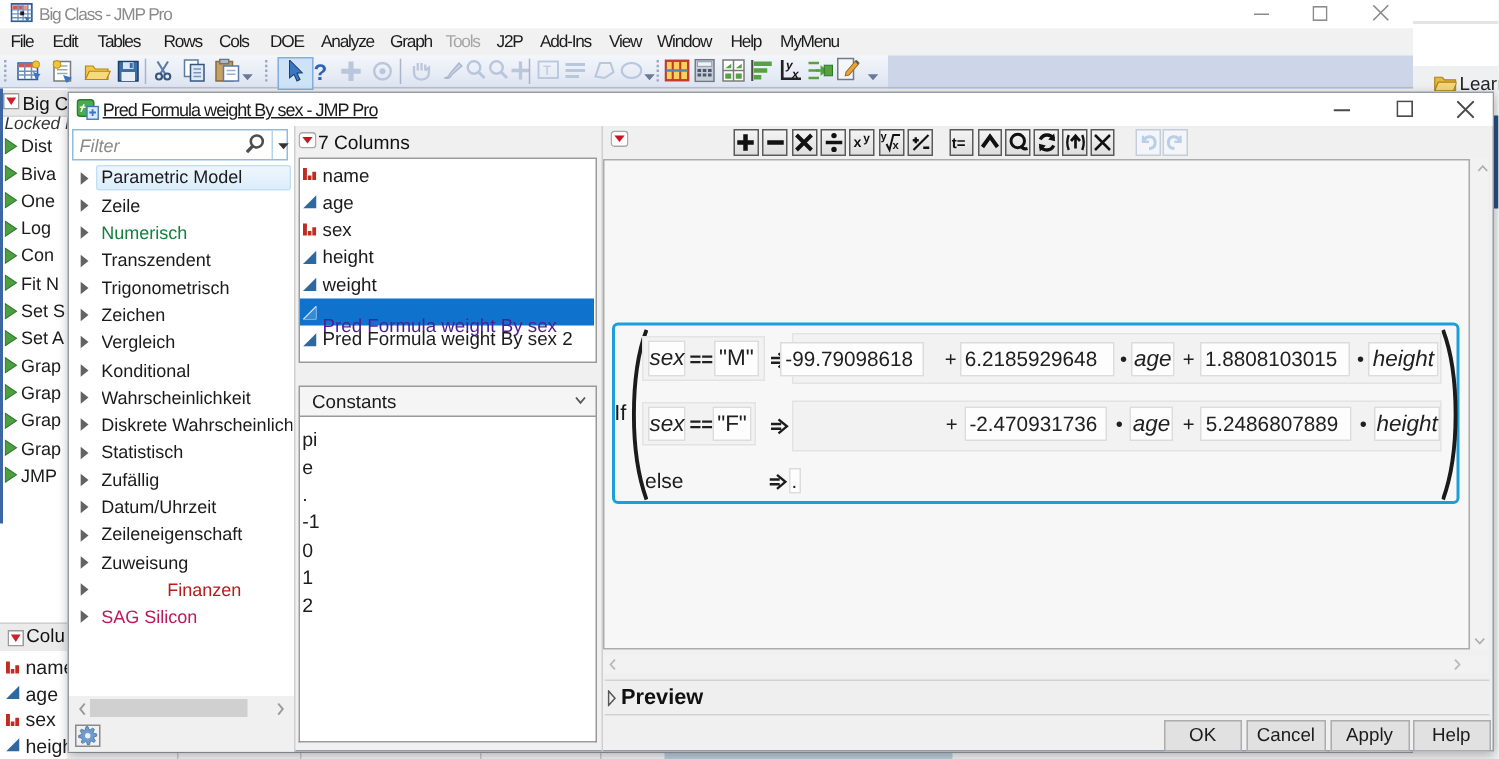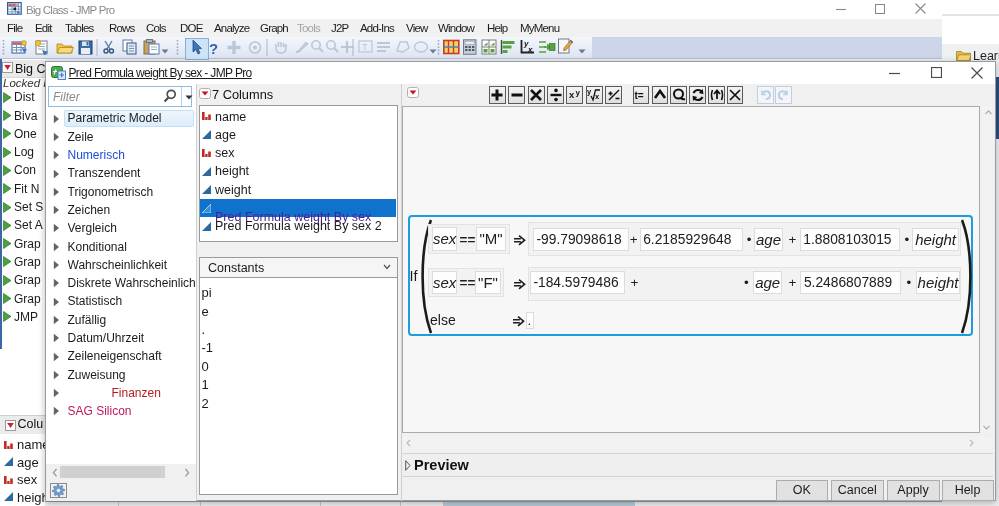--- a/index.html
+++ b/index.html
@@ -357,21 +357,21 @@
       <polygon points="0.8,0.8 6,5 0.8,9.2" fill="#636363"></polygon>
     </svg>
 <div class="a lft" style="position:absolute;left:67.5px;top:109.4px;width:127px;height:18px;font-size:12px;color:#1b1b1b;overflow:hidden;">Parametric Model</div>
 <svg style="position:absolute;left:53px;top:131.9px;" width="7" height="10" viewBox="0 0 7 10">
       <polygon points="0.8,0.8 6,5 0.8,9.2" fill="#636363"></polygon>
     </svg>
 <div class="a lft" style="position:absolute;left:67.5px;top:127.70000000000002px;width:127px;height:18px;font-size:12px;color:#1b1b1b;overflow:hidden;">Zeile</div>
 <svg style="position:absolute;left:53px;top:150.2px;" width="7" height="10" viewBox="0 0 7 10">
       <polygon points="0.8,0.8 6,5 0.8,9.2" fill="#636363"></polygon>
     </svg>
-<div class="a lft" style="position:absolute;left:67.5px;top:146.0px;width:127px;height:18px;font-size:12px;color:#1d4ed8;overflow:hidden;">Numerisch</div>
+<div class="a lft" style="position:absolute;left:67.5px;top:146.0px;width:127px;height:18px;font-size:12px;color:#15803d;overflow:hidden;">Numerisch</div>
 <svg style="position:absolute;left:53px;top:168.5px;" width="7" height="10" viewBox="0 0 7 10">
       <polygon points="0.8,0.8 6,5 0.8,9.2" fill="#636363"></polygon>
     </svg>
 <div class="a lft" style="position:absolute;left:67.5px;top:164.3px;width:127px;height:18px;font-size:12px;color:#1b1b1b;overflow:hidden;">Transzendent</div>
 <svg style="position:absolute;left:53px;top:186.8px;" width="7" height="10" viewBox="0 0 7 10">
       <polygon points="0.8,0.8 6,5 0.8,9.2" fill="#636363"></polygon>
     </svg>
 <div class="a lft" style="position:absolute;left:67.5px;top:182.60000000000002px;width:127px;height:18px;font-size:12px;color:#1b1b1b;overflow:hidden;">Trigonometrisch</div>
 <svg style="position:absolute;left:53px;top:205.1px;" width="7" height="10" viewBox="0 0 7 10">
       <polygon points="0.8,0.8 6,5 0.8,9.2" fill="#636363"></polygon>
@@ -590,39 +590,39 @@
       <path d="M1,1 C7.5,18 9.4,38 9.4,57.5 C9.4,77 7.5,96 1,114" stroke="#1b1b1b" stroke-width="2.6" fill="none"></path>
     </svg>
 <div class="obox" style="left:428.3px;top:223.8px;width:82px;height:30px;box-sizing:border-box;"></div>
 <div class="fbox" style="left:431.9px;top:226.9px;width:25.5px;height:24px;box-sizing:border-box;font-size:13.5px;color:#202020;font-style:italic;font-size:15px;">sex</div>
 <div class="tx" style="position:absolute;left:459.6px;top:231.5px;font-size:13.5px;color:#202020;font-weight:bold;">==</div>
 <div class="fbox" style="left:475.6px;top:226.9px;width:30.8px;height:24px;box-sizing:border-box;font-size:13.5px;color:#202020;font-size:15px;">"M"</div>
 <svg style="position:absolute;left:513.5px;top:233.5px;" width="12" height="13" viewBox="0 0 12 13">
       <path d="M0,4.7 H6.8 M0,7.8 H6.8 M5,1.6 L10.6,6.2 L5,10.9" stroke="#1d1d1d" stroke-width="1.6" fill="none"></path>
     </svg>
 <div class="obox" style="left:527.6px;top:222px;width:433.2px;height:34px;box-sizing:border-box;"></div>
-<div class="fbox" style="left:533px;top:227.6px;width:96.3px;height:23px;box-sizing:border-box;justify-content:flex-start;padding-left:2.5px;font-size:13.5px;color:#202020;font-size:13.8px;">-99.79098618</div>
+<div class="fbox" style="left:520px;top:227.6px;width:96.3px;height:23px;box-sizing:border-box;justify-content:flex-start;padding-left:2.5px;font-size:13.5px;color:#202020;font-size:13.8px;">-99.79098618</div>
 <div class="tx" style="position:absolute;left:629.8px;top:231.5px;font-size:13.5px;color:#202020;">+</div>
 <div class="fbox" style="left:639.7px;top:227.6px;width:102.9px;height:23px;box-sizing:border-box;justify-content:flex-start;padding-left:2.5px;font-size:13.5px;color:#202020;font-size:13.8px;">6.2185929648</div>
 <div class="tx" style="position:absolute;left:746.7px;top:231.5px;font-size:13.5px;color:#202020;">•</div>
 <div class="fbox" style="left:754.3px;top:227.6px;width:28.5px;height:23px;box-sizing:border-box;font-size:13.5px;color:#202020;font-style:italic;font-size:15px;">age</div>
 <div class="tx" style="position:absolute;left:788.5px;top:231.5px;font-size:13.5px;color:#202020;">+</div>
 <div class="fbox" style="left:799.8px;top:227.6px;width:100.5px;height:23px;box-sizing:border-box;justify-content:flex-start;padding-left:2.5px;font-size:13.5px;color:#202020;font-size:13.8px;">1.8808103015</div>
 <div class="tx" style="position:absolute;left:904.6px;top:231.5px;font-size:13.5px;color:#202020;">•</div>
 <div class="fbox" style="left:912.1px;top:227.6px;width:47px;height:23px;box-sizing:border-box;font-size:13.5px;color:#202020;font-style:italic;font-size:15px;">height</div>
 <div class="obox" style="left:428.3px;top:268.1px;width:75.4px;height:29.1px;box-sizing:border-box;"></div>
 <div class="fbox" style="left:431.9px;top:271.4px;width:25.5px;height:22.6px;box-sizing:border-box;font-size:13.5px;color:#202020;font-style:italic;font-size:15px;">sex</div>
 <div class="tx" style="position:absolute;left:459.6px;top:275.4px;font-size:13.5px;color:#202020;font-weight:bold;">==</div>
 <div class="fbox" style="left:475px;top:271.4px;width:26px;height:22.6px;box-sizing:border-box;font-size:13.5px;color:#202020;font-size:15px;">"F"</div>
 <svg style="position:absolute;left:513.5px;top:277.5px;" width="12" height="13" viewBox="0 0 12 13">
       <path d="M0,4.7 H6.8 M0,7.8 H6.8 M5,1.6 L10.6,6.2 L5,10.9" stroke="#1d1d1d" stroke-width="1.6" fill="none"></path>
     </svg>
 <div class="obox" style="left:527.6px;top:267px;width:433.2px;height:34px;box-sizing:border-box;"></div>
-<div class="fbox" style="left:529.9px;top:271.4px;width:95.1px;height:23px;box-sizing:border-box;justify-content:flex-start;padding-left:2.5px;font-size:13.5px;color:#202020;font-size:13.8px;">-184.5979486</div>
 <div class="tx" style="position:absolute;left:630.5px;top:275.4px;font-size:13.5px;color:#202020;">+</div>
+<div class="fbox" style="left:642.8px;top:271.4px;width:95.1px;height:23px;box-sizing:border-box;justify-content:flex-start;padding-left:2.5px;font-size:13.5px;color:#202020;font-size:13.8px;">-2.470931736</div>
 <div class="tx" style="position:absolute;left:743.9px;top:275.4px;font-size:13.5px;color:#202020;">•</div>
 <div class="fbox" style="left:752.8px;top:271.4px;width:29.7px;height:23px;box-sizing:border-box;font-size:13.5px;color:#202020;font-style:italic;font-size:15px;">age</div>
 <div class="tx" style="position:absolute;left:788.5px;top:275.4px;font-size:13.5px;color:#202020;">+</div>
 <div class="fbox" style="left:800.4px;top:271.4px;width:101.1px;height:23px;box-sizing:border-box;justify-content:flex-start;padding-left:2.5px;font-size:13.5px;color:#202020;font-size:13.8px;">5.2486807889</div>
 <div class="tx" style="position:absolute;left:906.5px;top:275.4px;font-size:13.5px;color:#202020;">•</div>
 <div class="fbox" style="left:916.3px;top:271.4px;width:43.5px;height:23px;box-sizing:border-box;font-size:13.5px;color:#202020;font-style:italic;font-size:15px;">height</div>
 <div class="a lft" style="position:absolute;left:430px;top:312px;height:16px;font-size:14px;color:#1b1b1b;">else</div>
 <svg style="position:absolute;left:512.5px;top:314.5px;" width="12" height="13" viewBox="0 0 12 13">
       <path d="M0,4.7 H6.8 M0,7.8 H6.8 M5,1.6 L10.6,6.2 L5,10.9" stroke="#1d1d1d" stroke-width="1.6" fill="none"></path>
     </svg>

